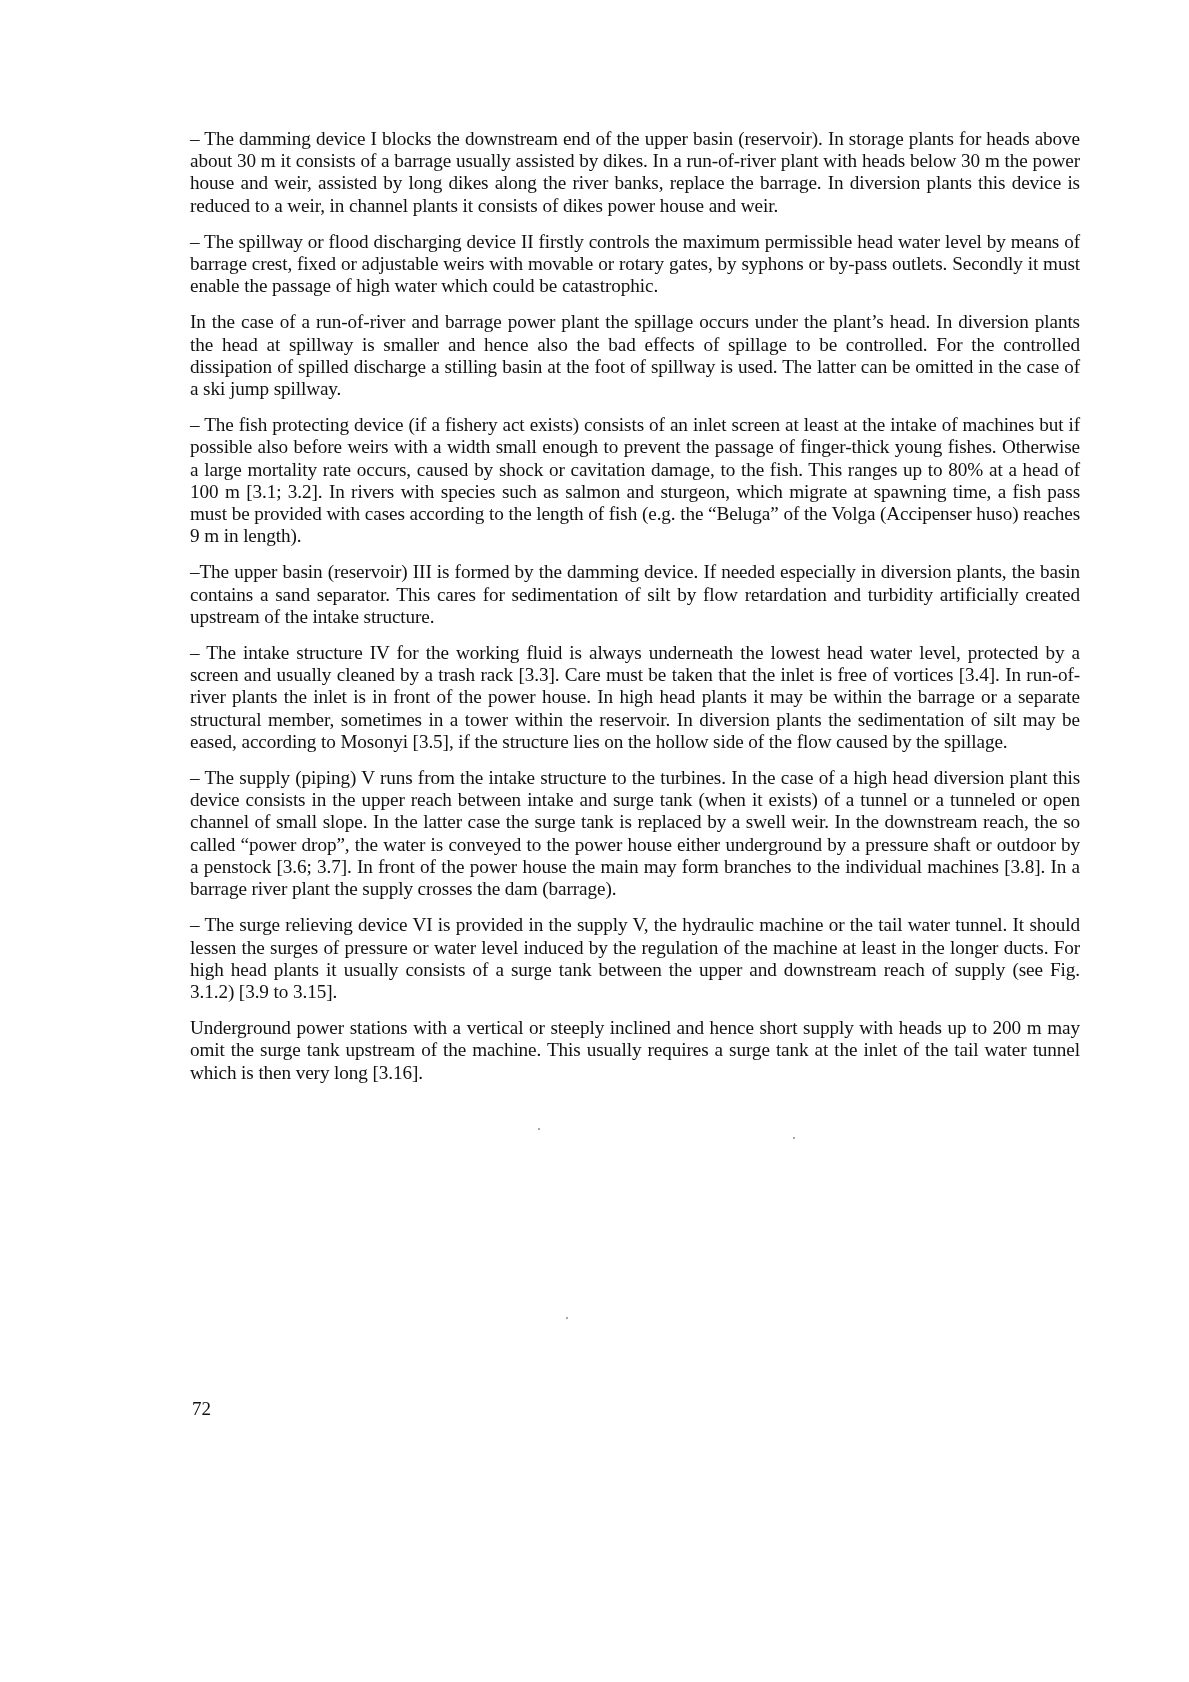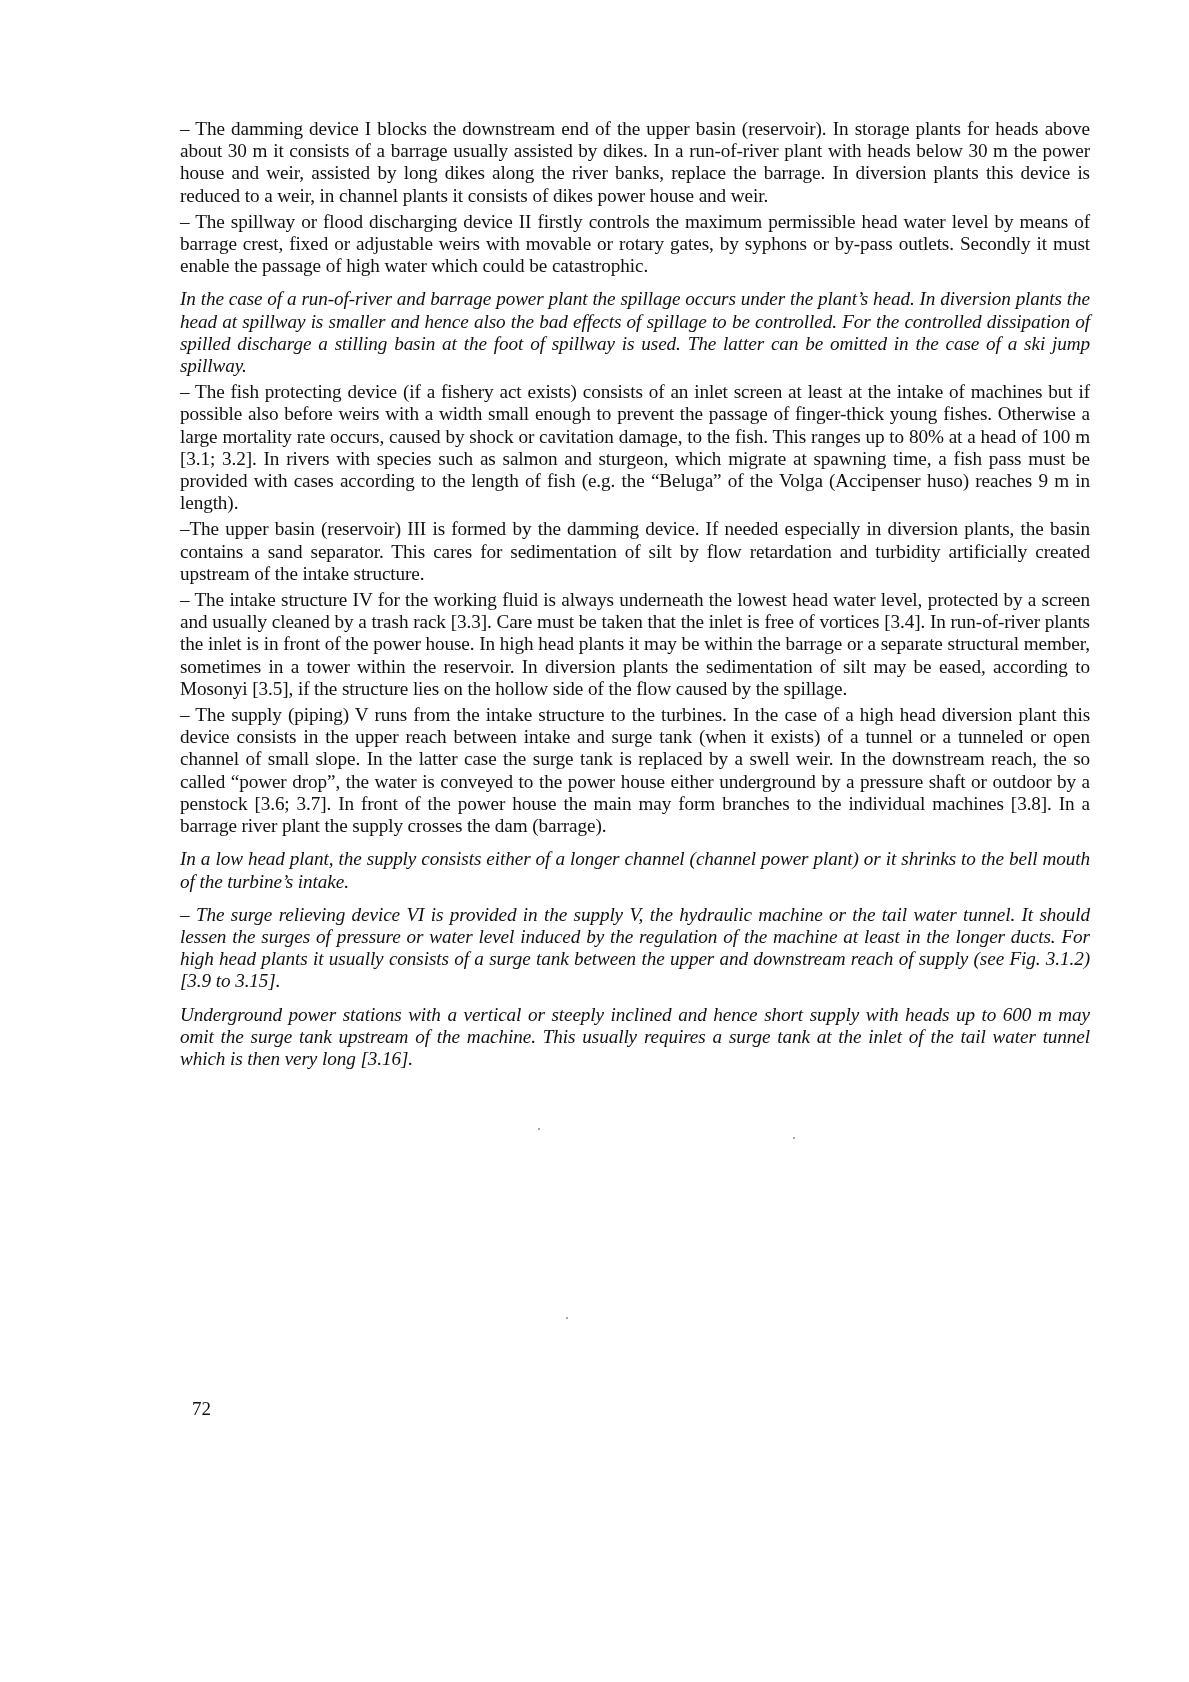--- a/index.html
+++ b/index.html
@@ -11,28 +11,28 @@
     font-family: "Liberation Serif", "DejaVu Serif", serif;
     color: #111111;
   }
   .page {
     position: absolute;
     left: 176px;
     top: 114px;
     width: 918px;
   }
   .para {
-    margin: 4px;
+    margin: 14px;
     font-size: 19.2px;
     line-height: 22.2px;
     text-align: justify;
     text-align-last: left;
     letter-spacing: -0.1px;
   }
-  .para.gap { margin-top: 11px; font-style: italic; }
+  .para.gap { margin-top: 11px; }
   .em { }
   .page-number {
     position: absolute;
     left: 192px;
     top: 1398px;
     font-size: 19px;
     line-height: 22px;
   }
   .speck {
     position: absolute;
@@ -45,22 +45,21 @@
 <body>
 
 <div class="page">
   <p class="para">– The damming device I blocks the downstream end of the upper basin (reservoir). In storage plants for heads above about 30 m it consists of a barrage usually assisted by dikes. In a run-of-river plant with heads below 30 m the power house and weir, assisted by long dikes along the river banks, replace the barrage. In diversion plants this device is reduced to a weir, in channel plants it consists of dikes power house and weir.</p>
   <p class="para">– The spillway or flood discharging device II firstly controls the maximum permissible head water level by means of barrage crest, fixed or adjustable weirs with movable or rotary gates, by syphons or by-pass outlets. Secondly it must enable the passage of high water which could be catastrophic.</p>
   <p class="para gap">In the case of a run-of-river and barrage power plant the spillage occurs under the plant’s head. In diversion plants the head at spillway is smaller and hence also the bad effects of spillage to be controlled. For the controlled dissipation of spilled discharge a stilling basin at the foot of spillway is used. The latter can be omitted in the case of a ski jump spillway.</p>
   <p class="para">– The fish protecting device (if a fishery act exists) consists of an inlet screen at least at the intake of machines but if possible also before weirs with a width small enough to prevent the passage of finger-thick young fishes. Otherwise a large mortality rate occurs, caused by shock or cavitation damage, to the fish. This ranges up to 80% at a head of 100 m [3.1; 3.2]. In rivers with species such as salmon and sturgeon, which migrate at spawning time, a fish pass must be provided with cases according to the length of fish (e.g. the “Beluga” of the Volga (Accipenser huso) reaches 9 m in length).</p>
   <p class="para">–The upper basin (reservoir) III is formed by the damming device. If needed especially in diversion plants, the basin contains a sand separator. This cares for sedimentation of silt by flow retardation and turbidity artificially created upstream of the intake structure.</p>
   <p class="para"><span>– The intake structure IV for the working fluid is always underneath the lowest head water level, protected by a screen and usually cleaned by a trash rack [3.3]. Care must be taken that the inlet is free of vortices [3.4]. In run-of-river plants the inlet is in front of the power house. In high head plants it may be within the barrage or a separate structural member, sometimes in a tower within the reservoir. In diversion plants the sedimentation of silt may be eased, according to </span><span class="em">Mosonyi</span><span> [3.5], if the structure lies on the hollow side of the flow caused by the spillage.</span></p>
   <p class="para">– The supply (piping) V runs from the intake structure to the turbines. In the case of a high head diversion plant this device consists in the upper reach between intake and surge tank (when it exists) of a tunnel or a tunneled or open channel of small slope. In the latter case the surge tank is replaced by a swell weir. In the downstream reach, the so called “power drop”, the water is conveyed to the power house either underground by a pressure shaft or outdoor by a penstock [3.6; 3.7]. In front of the power house the main may form branches to the individual machines [3.8]. In a barrage river plant the supply crosses the dam (barrage).</p>
-  <p class="para gap">In a low head plant, the supply consists either of a longer channel (channel power plant) or it shrinks to the bell mouth of the turbine’s intake.</p>
   <p class="para gap">– The surge relieving device VI is provided in the supply V, the hydraulic machine or the tail water tunnel. It should lessen the surges of pressure or water level induced by the regulation of the machine at least in the longer ducts. For high head plants it usually consists of a surge tank between the upper and downstream reach of supply (see Fig. 3.1.2) [3.9 to 3.15].</p>
-  <p class="para gap">Underground power stations with a vertical or steeply inclined and hence short supply with heads up to 600 m may omit the surge tank upstream of the machine. This usually requires a surge tank at the inlet of the tail water tunnel which is then very long [3.16].</p>
+  <p class="para gap">Underground power stations with a vertical or steeply inclined and hence short supply with heads up to 200 m may omit the surge tank upstream of the machine. This usually requires a surge tank at the inlet of the tail water tunnel which is then very long [3.16].</p>
 </div>
 
 <div class="page-number">72</div>
 
 <div class="speck" style="left:793px;top:1137px;"></div>
 <div class="speck" style="left:538px;top:1128px;"></div>
 <div class="speck" style="left:566px;top:1317px;"></div>
 
 </body></html>

